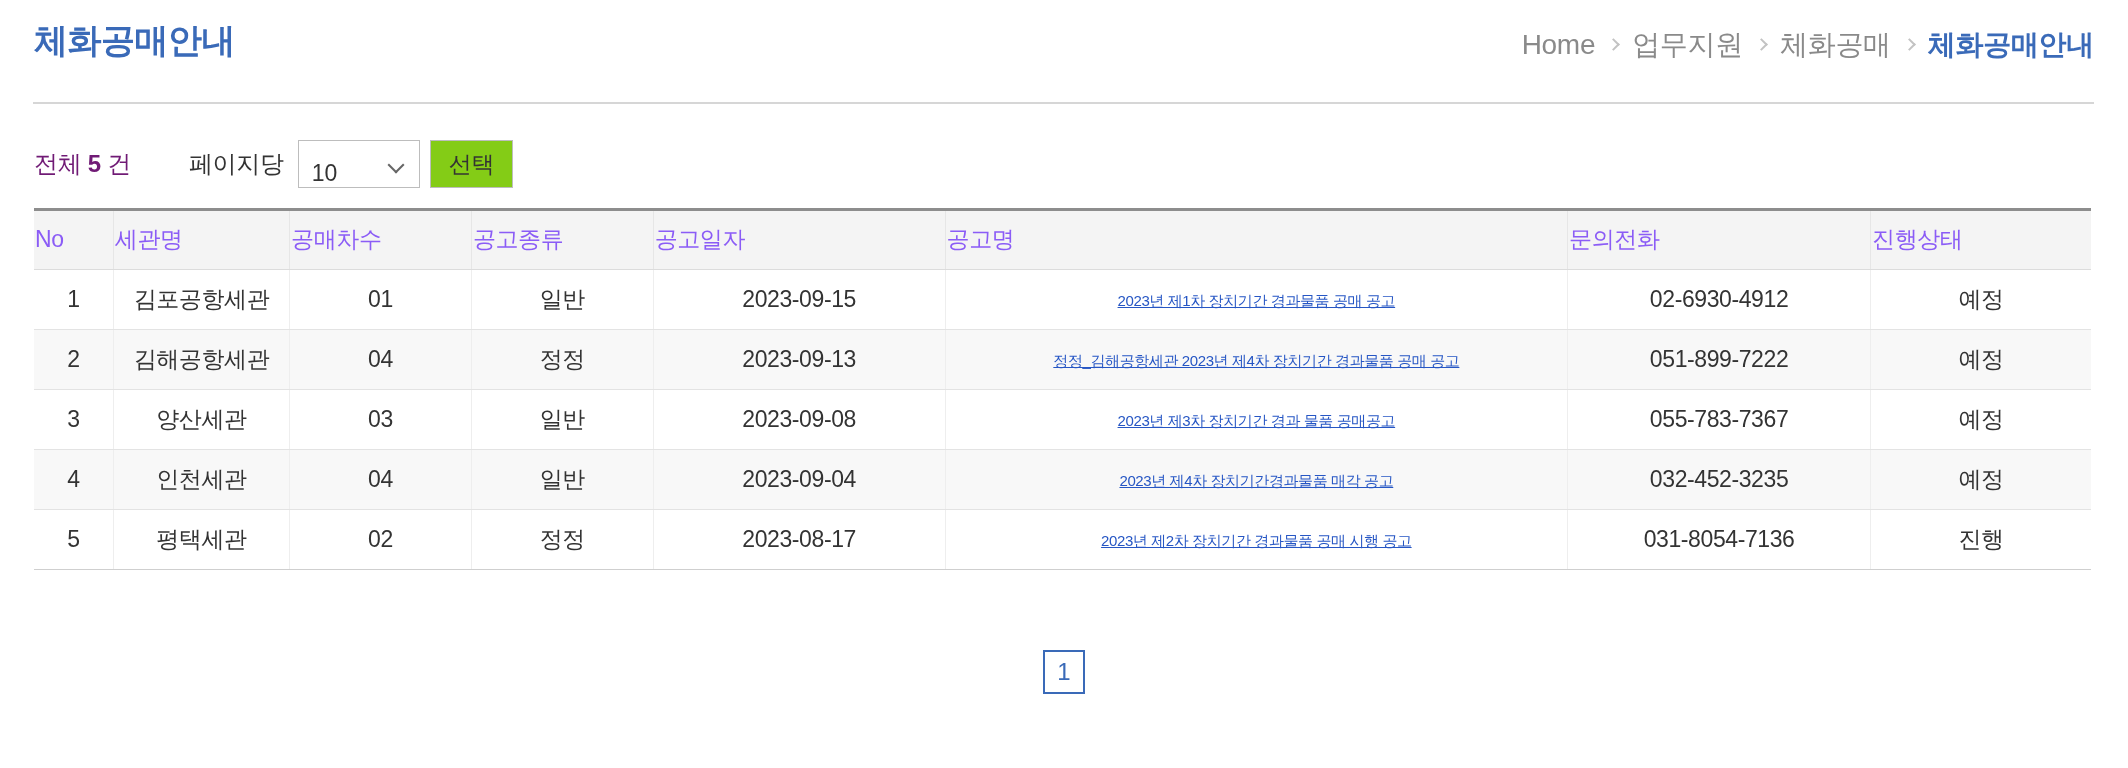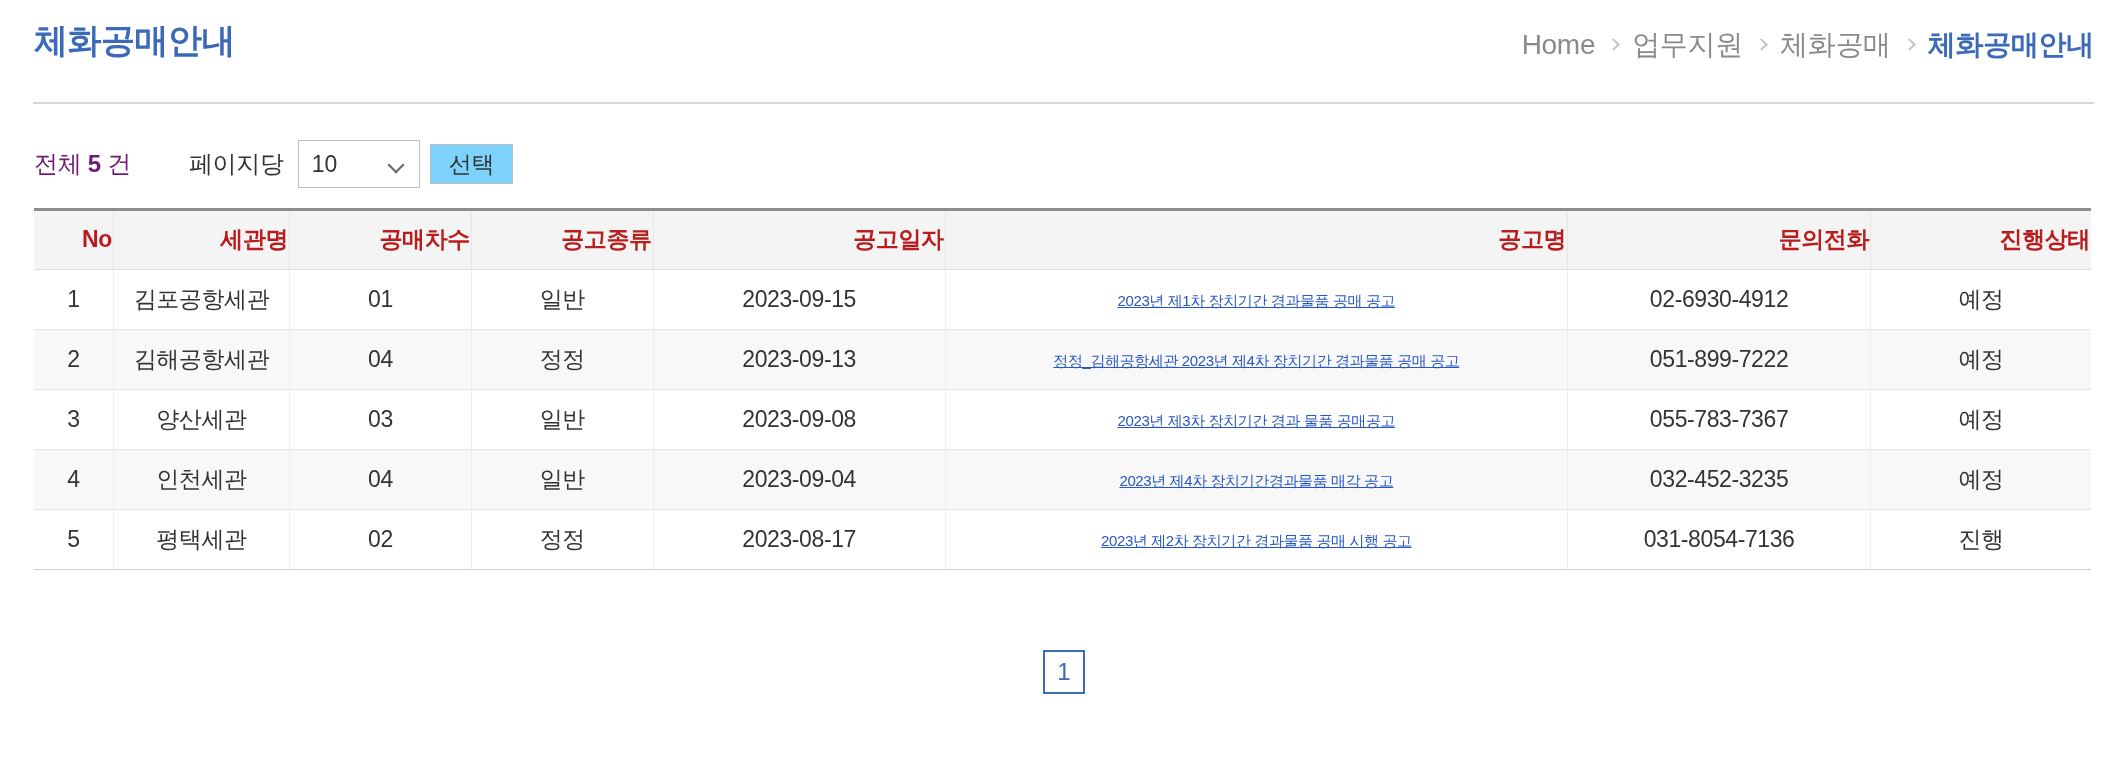--- a/index.html
+++ b/index.html
@@ -87,42 +87,42 @@
     white-space: nowrap;
     font-family: Liberation Mono, monospace;
   }
   .select-box {
     position: relative;
     width: 122px;
     height: 48px;
     border: 1px solid #bdbdbd;
     background: #ffffff;
     display: flex;
-    align-items: center;
+    align-items: flex-end;
   }
   .select-box .value {
     font-size: 23px;
     color: #333333;
     padding-left: 13px;
   }
   .select-box .chevron {
     position: absolute;
     right: 17px;
     top: 18px;
     width: 12px; height: 12px;
     border-left: 2px solid #666;
     border-bottom: 2px solid #666;
     transform: rotate(-45deg);
   }
   .select-btn {
     margin-left: 10px;
-    height: 40px;
+    height: 48px;
     padding: 0 18px;
     border: 1px solid #bdbdbd;
-    background: #7dd3fc;
+    background: #84cc16;
     font-family: inherit;
     font-size: 23px;
     color: #333333;
     letter-spacing: -0.3px;
     display: flex;
     align-items: center;
     cursor: pointer;
   }
 
   
@@ -134,27 +134,27 @@
     border-top: 3px solid #8d8d8d;
   }
   table.list {
     width: 100%;
     border-collapse: collapse;
     table-layout: fixed;
   }
   table.list th {
     background: #f4f4f4;
     font-size: 23px;
-    font-weight: bold;
-    color: #b91c1c;
+    font-weight: normal;
+    color: #8b5cf6;
     letter-spacing: -0.4px;
     height: 58px;
     border-bottom: 1px solid #dcdcdc;
     border-left: 1px solid #e6e6e6;
-    text-align: right;
+    text-align: left;
   }
   table.list th:first-child { border-left: none; }
   table.list td {
     font-size: 23px;
     color: #333333;
     letter-spacing: -0.4px;
     text-align: center;
     border-bottom: 1px solid #e3e3e3;
     border-left: 1px solid #eeeeee;
     padding: 14px 10px;

